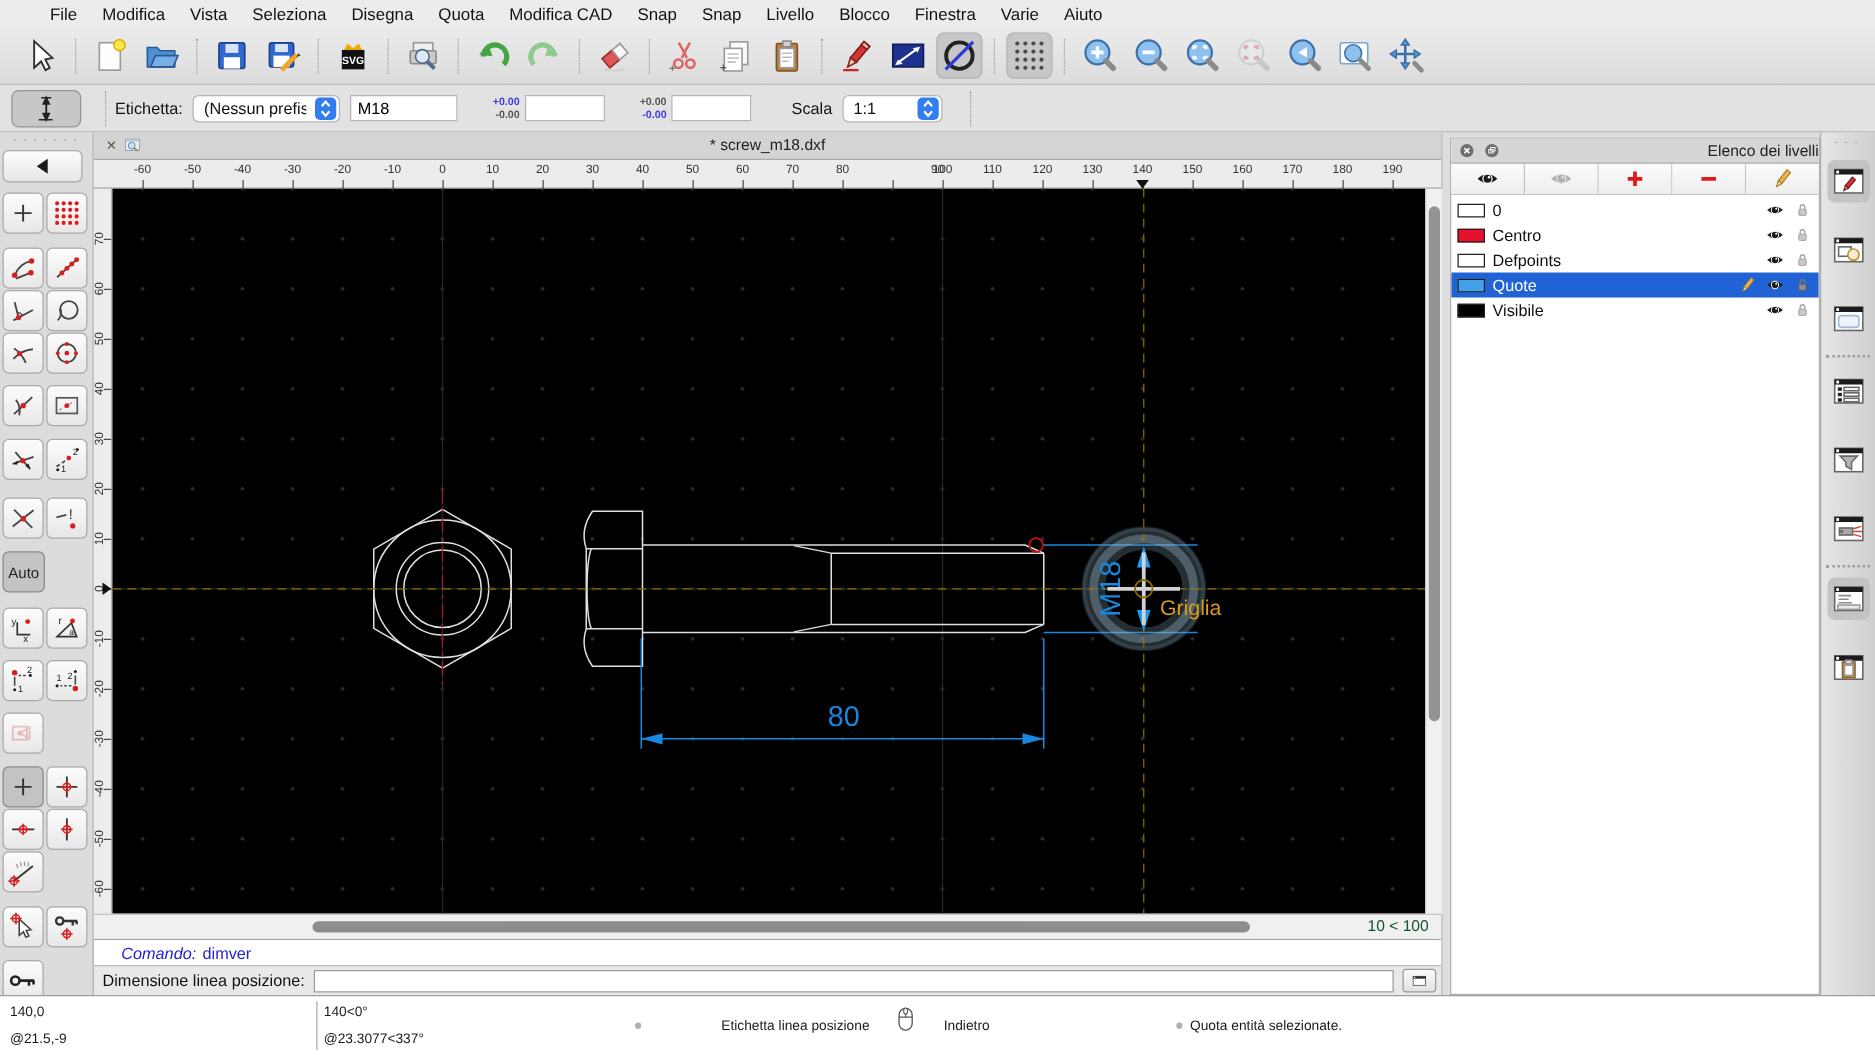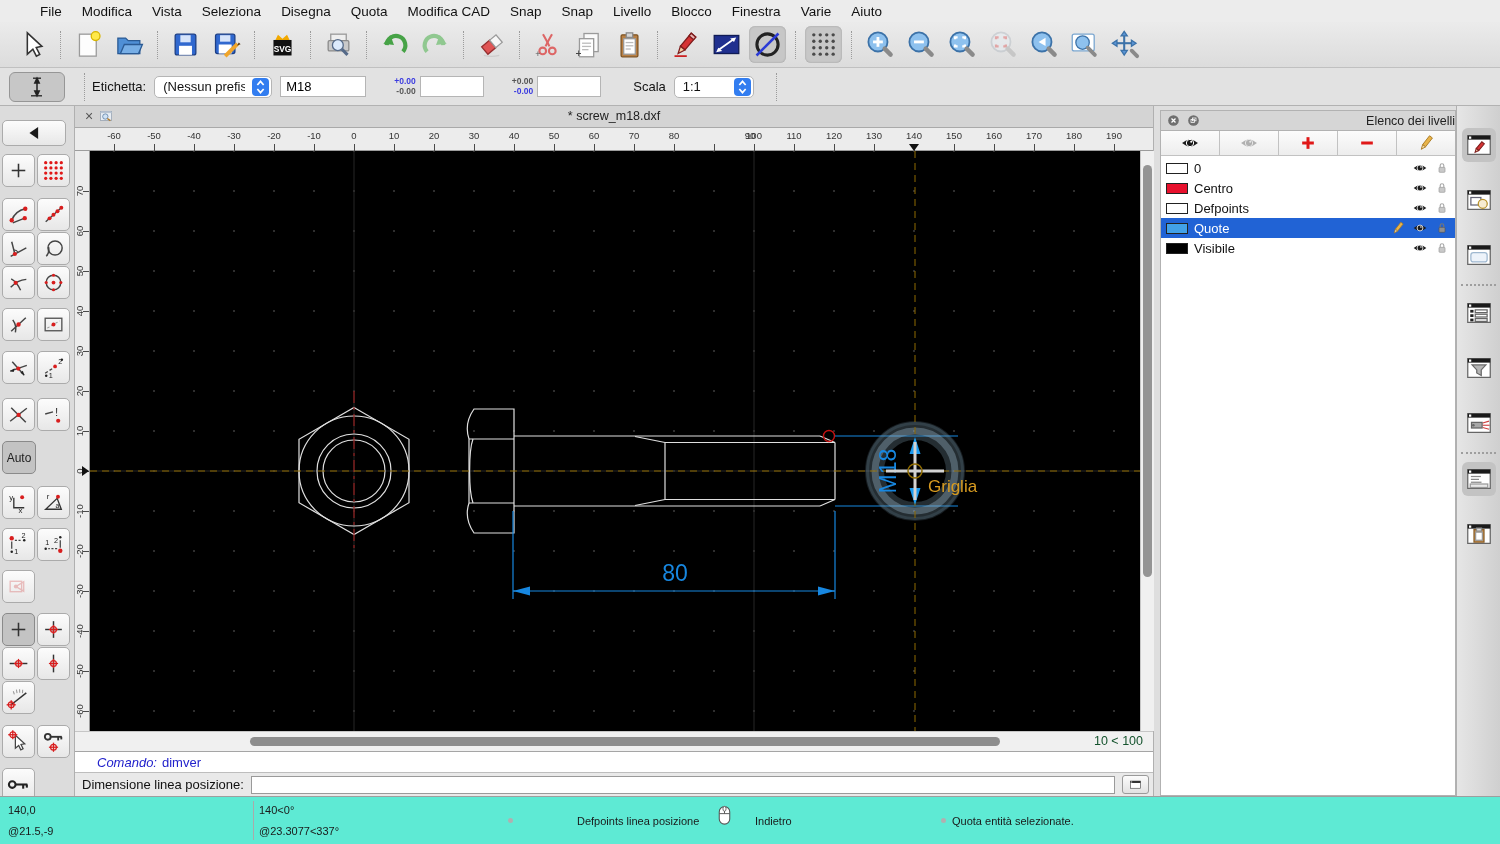--- a/index.html
+++ b/index.html
@@ -82,21 +82,21 @@
 .lp-name{flex:1}
 .lp-ic{width:16px;height:16px;flex:none}
 .lp-ic svg{width:100%;height:100%}
 
 .dockbar{width:44px;flex:none;background:linear-gradient(90deg,#e6e6e6,#cfcfcf);border-left:1px solid #b0b0b0;position:relative}
 .dock-btn{position:absolute;left:5px;width:34px;height:34px;border-radius:6px;padding:2px;border:none;background:transparent}
 .dock-btn.active{background:#c3c3c3}
 .dock-btn svg{width:100%;height:100%}
 .dock-sep{position:absolute;left:4px;right:4px;height:0;border-top:2px dotted #9e9e9e}
 
-.statusbar{height:48px;background:#5eead4;border-top:1px solid #9e9e9e;position:relative;font-size:11px;color:#1a1a1a}
+.statusbar{height:48px;background:#ffffff;border-top:1px solid #9e9e9e;position:relative;font-size:11px;color:#1a1a1a}
 .sb-abs{position:absolute;white-space:nowrap}
 .sb-div{position:absolute;left:253px;top:4px;bottom:4px;border-left:1px solid #aaa}
 .status-dot{position:absolute;width:5px;height:5px;border-radius:50%;background:#b0b0b0}
 .mouseic{position:absolute;width:21px;height:32px}
 </style>
 </head>
 <body>
 
 <div id="root">
 
@@ -916,21 +916,21 @@
 
   </div>
 
   <div class="statusbar">
     <span class="sb-abs" style="left:8px;top:7px">140,0</span>
     <span class="sb-abs" style="left:8px;top:28px">@21.5,-9</span>
     <div class="sb-div"></div>
     <span class="sb-abs" style="left:259px;top:7px">140&lt;0°</span>
     <span class="sb-abs" style="left:259px;top:28px">@23.3077&lt;337°</span>
     <span class="status-dot" style="left:508px;top:21px"></span>
-    <span class="sb-abs" style="left:577px;top:18px">Defpoints linea posizione</span>
+    <span class="sb-abs" style="left:577px;top:18px">Etichetta linea posizione</span>
     <span class="mouseic" style="left:714px;top:7px"><svg viewBox="0 0 24 26">
           <rect x="6" y="3" width="12" height="20" rx="6" fill="#fff" stroke="#555" stroke-width="1.2"></rect>
           <line x1="12" y1="3" x2="12" y2="11" stroke="#555" stroke-width="1.1"></line>
           <line x1="6" y1="11" x2="18" y2="11" stroke="#555" stroke-width="1.1"></line>
           <ellipse cx="12" cy="5.5" rx="1.8" ry="2.8" fill="#fff" stroke="#555"></ellipse>
         </svg></span>
     <span class="sb-abs" style="left:755px;top:18px">Indietro</span>
     <span class="status-dot" style="left:941px;top:21px"></span>
     <span class="sb-abs" style="left:952px;top:18px">Quota entità selezionate.</span>
   </div>

